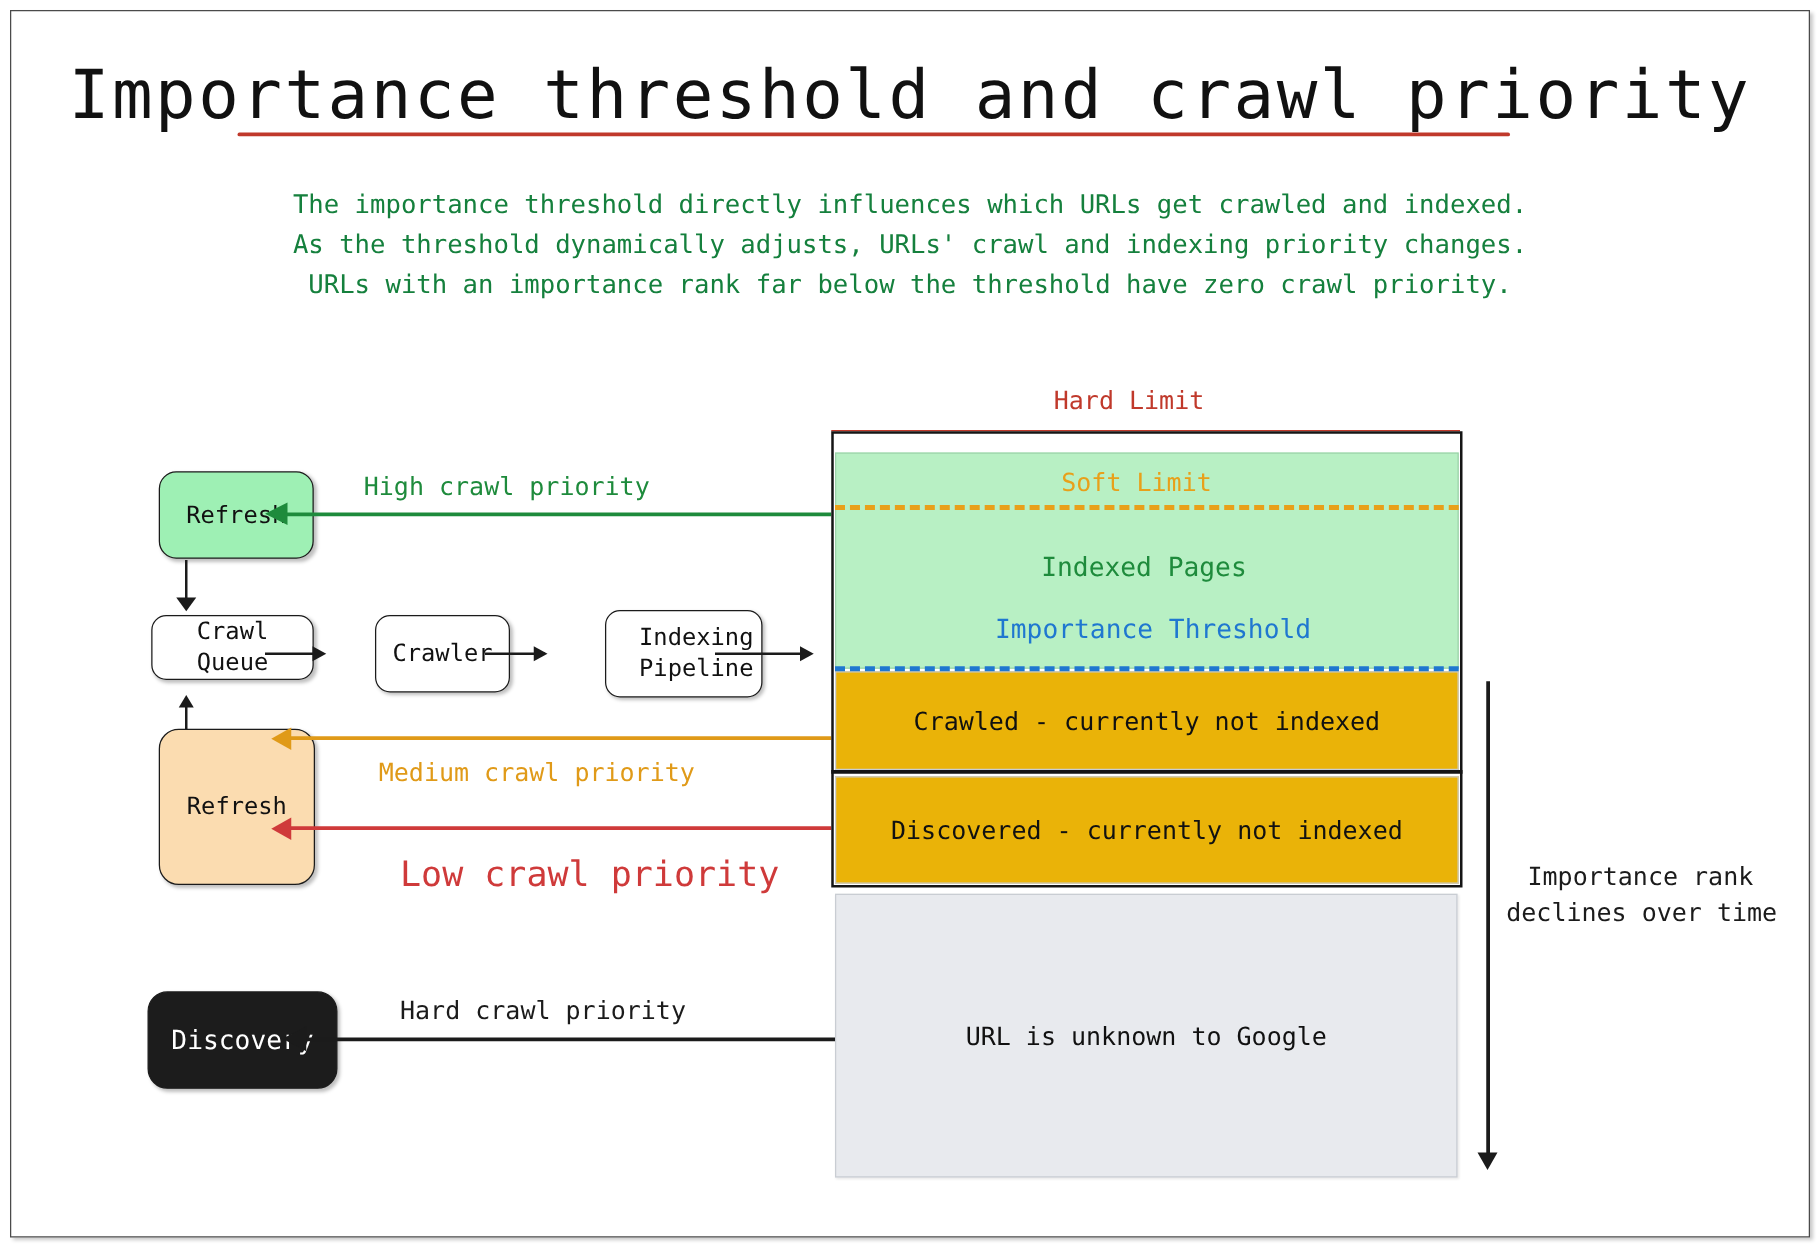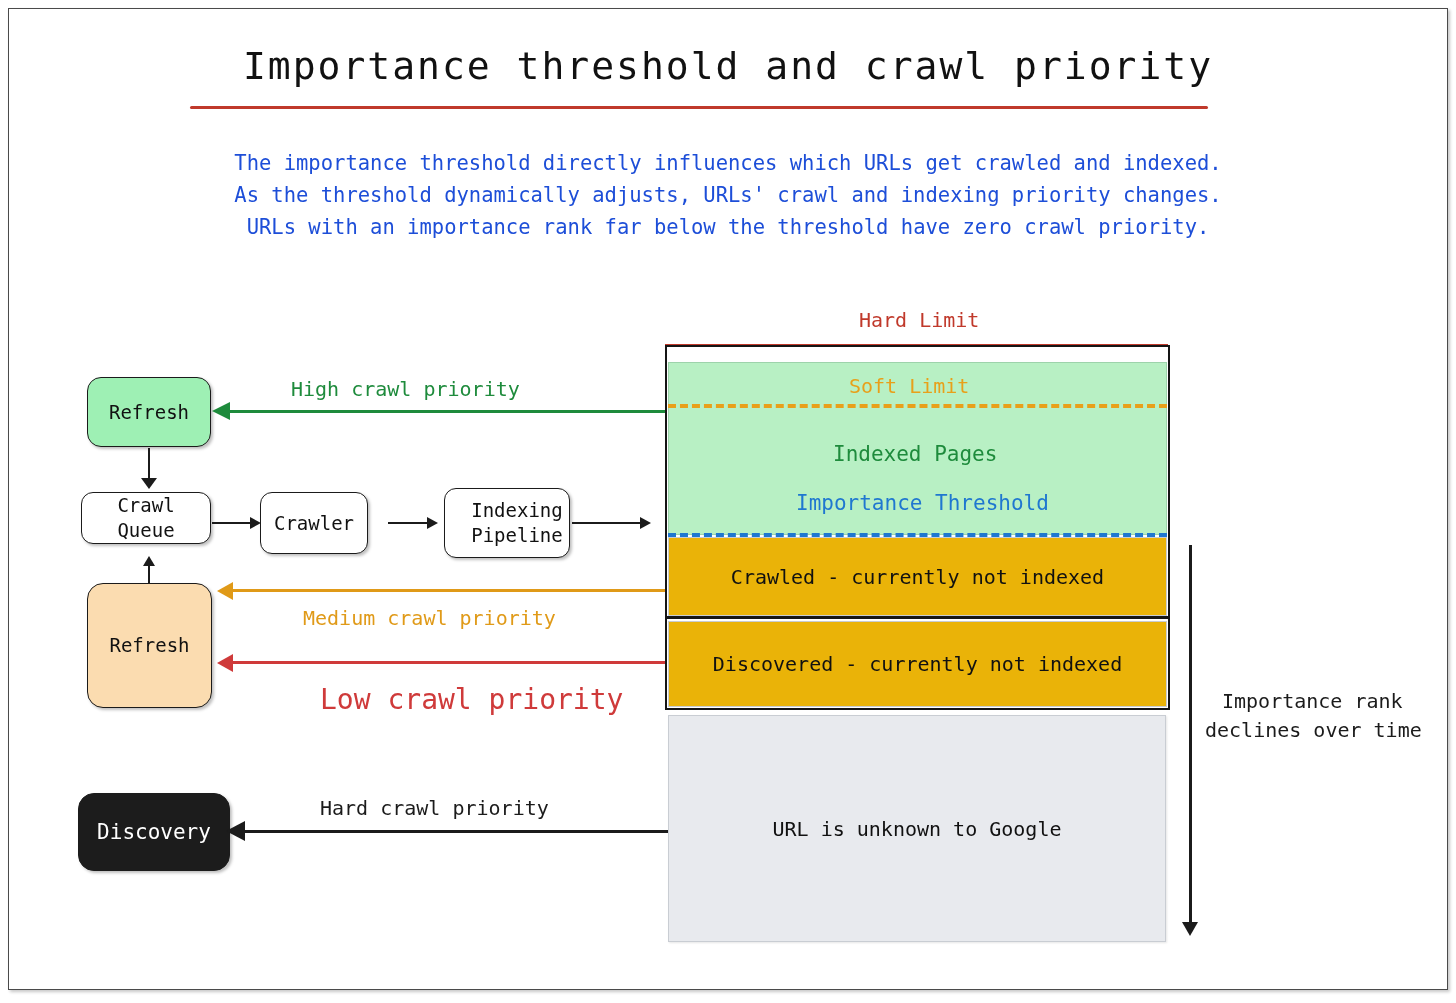--- a/index.html
+++ b/index.html
@@ -7,35 +7,35 @@
        font-family:"DejaVu Sans Mono","Liberation Mono",monospace;}
   #canvas{position:relative;width:1456px;height:1003px;background:#fff;}
 
   
   .frame{position:absolute;left:8px;top:8px;width:1440px;height:982px;
          border:1.5px solid #4a4a4a;box-sizing:border-box;
          box-shadow:2px 2px 3px rgba(0,0,0,.22);background:#fff;}
 
   
   .title{position:absolute;left:0;top:44px;width:1456px;text-align:center;
-         font-size:38px;letter-spacing:2px;color:#111;white-space:nowrap;}
+         font-size:54px;letter-spacing:2px;color:#111;white-space:nowrap;}
   .title-rule{position:absolute;left:190px;top:106px;width:1018px;height:3px;
               background:#c0392b;border-radius:2px;}
   .subtitle{position:absolute;left:0;top:147px;width:1456px;text-align:center;
-            font-size:20.5px;line-height:32px;color:#1d4ed8;}
+            font-size:20.5px;line-height:32px;color:#15803d;}
 
   
   .txt{position:absolute;white-space:nowrap;}
 
   
   .node{position:absolute;box-sizing:border-box;display:flex;
         align-items:center;justify-content:center;text-align:center;
         border:1.6px solid #1b1b1b;border-radius:12px;background:#fff;
         font-size:19px;line-height:25px;color:#111;
-        box-shadow:2px 2px 3px rgba(0,0,0,.25);}
+        box-shadow:2px 2px 3px rgba(0,0,0,.25);margin-left:40px;}
   .node.green{background:#9ef0b4;border-radius:14px;}
   .node.orange{background:#fbdcb0;border-radius:16px;}
   .node.black{background:#1c1c1c;color:#fff;border-color:#1c1c1c;border-radius:16px;}
 
   
   .hline{position:absolute;height:3px;}
   .vline{position:absolute;width:2px;background:#1b1b1b;}
   .ahead-l{position:absolute;width:0;height:0;
            border-top:9px solid transparent;border-bottom:9px solid transparent;}
   .ahead-r{position:absolute;width:0;height:0;
@@ -131,21 +131,21 @@
 
   <div class="hline" style="left:232px;top:661px;width:436px;background:#cf3a3a;"></div>
   <div class="ahead-l" style="left:217px;top:654px;border-right:16px solid #cf3a3a;"></div>
   <div class="txt" style="left:320px;top:683px;font-size:28px;color:#cf3a3a;">Low crawl priority</div>
 
   <div class="hline" style="left:244px;top:830px;width:424px;background:#1b1b1b;"></div>
   <div class="ahead-l" style="left:226px;top:821px;border-right:19px solid #1b1b1b;
        border-top-width:10px;border-bottom-width:10px;"></div>
   <div class="txt" style="left:320px;top:796px;font-size:20px;color:#1b1b1b;">Hard crawl priority</div>
 
-  <div class="txt" style="left:843px;top:308px;font-size:20px;color:#c0392b;margin-left:16px;">Hard Limit</div>
+  <div class="txt" style="left:843px;top:308px;font-size:20px;color:#c0392b;">Hard Limit</div>
   <div class="hard-rule"></div>
 
   <div class="stack-outer"></div>
 
   <div class="greenband"></div>
   <div class="txt" style="left:849px;top:374px;font-size:20px;color:#e8a01a;z-index:3;">Soft Limit</div>
   <div class="dash" style="left:668px;top:404px;width:499px;border-color:#e8a01a;z-index:3;"></div>
   <div class="txt" style="left:833px;top:442px;font-size:21px;color:#1e8b3c;z-index:3;">Indexed Pages</div>
   <div class="txt" style="left:796px;top:491px;font-size:21px;color:#1f77d0;z-index:3;text-align:right;">Importance Threshold</div>
   <div class="dash" style="left:668px;top:533px;width:499px;border-color:#1f77d0;z-index:3;"></div>

